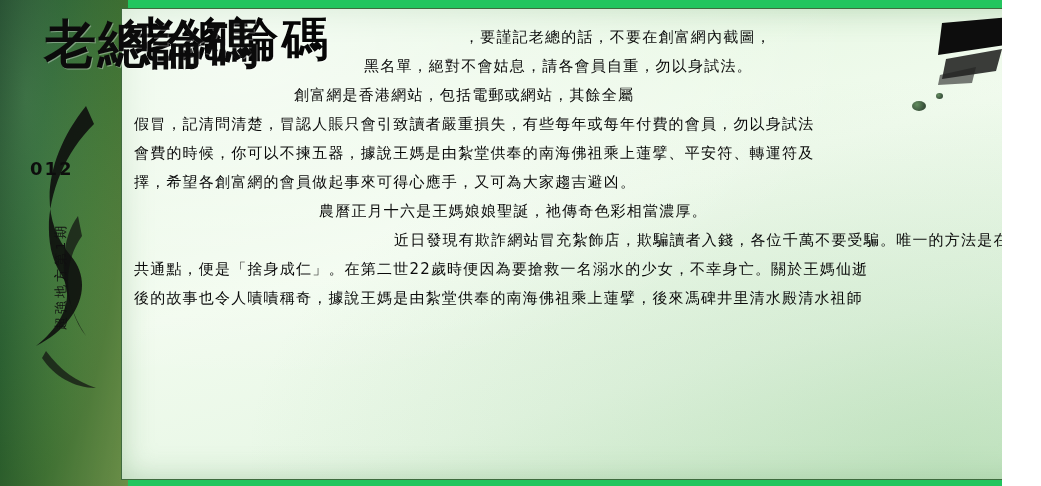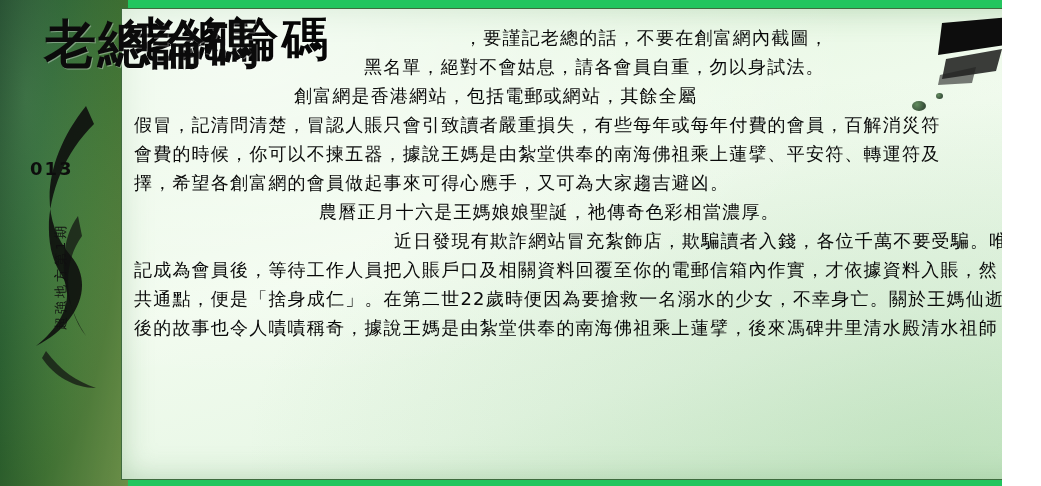--- a/index.html
+++ b/index.html
@@ -115,21 +115,21 @@
   }
 
   
   .body-text {
     position: absolute;
     left: 12px; top: 14px;
     width: 890px;
     z-index: 4;
     font-family: "DejaVu Sans", "Liberation Sans", sans-serif;
     color: #0a0a0a;
-    font-size: 18px;
+    font-size: 15px;
     line-height: 29px;
     letter-spacing: 1.2px;
   }
   .line { white-space: nowrap; }
   .ind1 { padding-left: 330px; }
   .ind2 { padding-left: 300px; }
   .ind3 { padding-left: 230px; }
   .ind4 { padding-left: 160px; }
   .ind5 { padding-left: 185px; }
   .ind6 { padding-left: 260px; }
@@ -147,21 +147,21 @@
 
 <div id="page">
 
   <div class="left-band">
     <svg class="swirl" viewBox="0 0 96 300" xmlns="http://www.w3.org/2000/svg">
       <path d="M70 10 C30 60, 20 120, 55 160 C80 190, 60 230, 20 250 C40 235, 62 205, 45 178 C20 140, 35 70, 78 28 Z" fill="#0c0c0c" opacity="0.88"></path>
       <path d="M62 120 C40 150, 44 200, 70 240 C50 215, 44 170, 66 140 Z" fill="#101010" opacity="0.7"></path>
       <path d="M30 255 C45 275, 60 285, 80 292 C58 292, 38 280, 26 262 Z" fill="#101010" opacity="0.7"></path>
     </svg>
     <div class="brand-big">老總論碼</div>
-    <div class="issue-badge">013</div>
+    <div class="issue-badge">012</div>
     <div class="side-vertical">超強地方第1期</div>
   </div>
 
   <div class="panel">
 
     <div class="title-zone">
       <div class="title-main">老總論碼</div>
     </div>
 
     <svg class="brush" viewBox="0 0 80 70" xmlns="http://www.w3.org/2000/svg">
@@ -170,24 +170,23 @@
       <path d="M4 60 L40 52 L36 68 L2 70 Z" fill="#222" opacity="0.6"></path>
     </svg>
 
     <div class="blot" style="left:790px; top:92px; width:14px; height:10px;"></div>
     <div class="blot" style="left:814px; top:84px; width:7px; height:6px;"></div>
 
     <div class="body-text">
       <div class="line ind1">，要謹記老總的話，不要在創富網內截圖，</div>
       <div class="line ind3">黑名單，絕對不會姑息，請各會員自重，勿以身試法。</div>
       <div class="line ind4">創富網是香港網站，包括電郵或網站，其餘全屬</div>
-      <div class="line">假冒，記清問清楚，冒認人賬只會引致讀者嚴重損失，有些每年或每年付費的會員，百解消災符</div>
+      <div class="line">假冒，記清問清楚，冒認人賬只會引致讀者嚴重損失，有些每年或每年付費的會員，勿以身試法</div>
       <div class="line">會費的時候，你可以不揀五器，據說王媽是由紮堂供奉的南海佛祖乘上蓮擘、平安符、轉運符及</div>
       <div class="line">擇，希望各創富網的會員做起事來可得心應手，又可為大家趨吉避凶。</div>
       <div class="line ind5">農曆正月十六是王媽娘娘聖誕，祂傳奇色彩相當濃厚。</div>
       <div class="line ind6">近日發現有欺詐網站冒充紮飾店，欺騙讀者入錢，各位千萬不要受騙。唯一的方法是在紮飾店登</div>
-      <div class="line">記成為會員後，等待工作人員把入賬戶口及相關資料回覆至你的電郵信箱內作實，才依據資料入賬，然</div>
       <div class="line">共通點，便是「捨身成仁」。在第二世22歲時便因為要搶救一名溺水的少女，不幸身亡。關於王媽仙逝</div>
       <div class="line">後的故事也令人嘖嘖稱奇，據說王媽是由紮堂供奉的南海佛祖乘上蓮擘，後來馮碑井里清水殿清水祖師</div>
 
     </div>
   </div>
 </div>
 
 </body></html>

